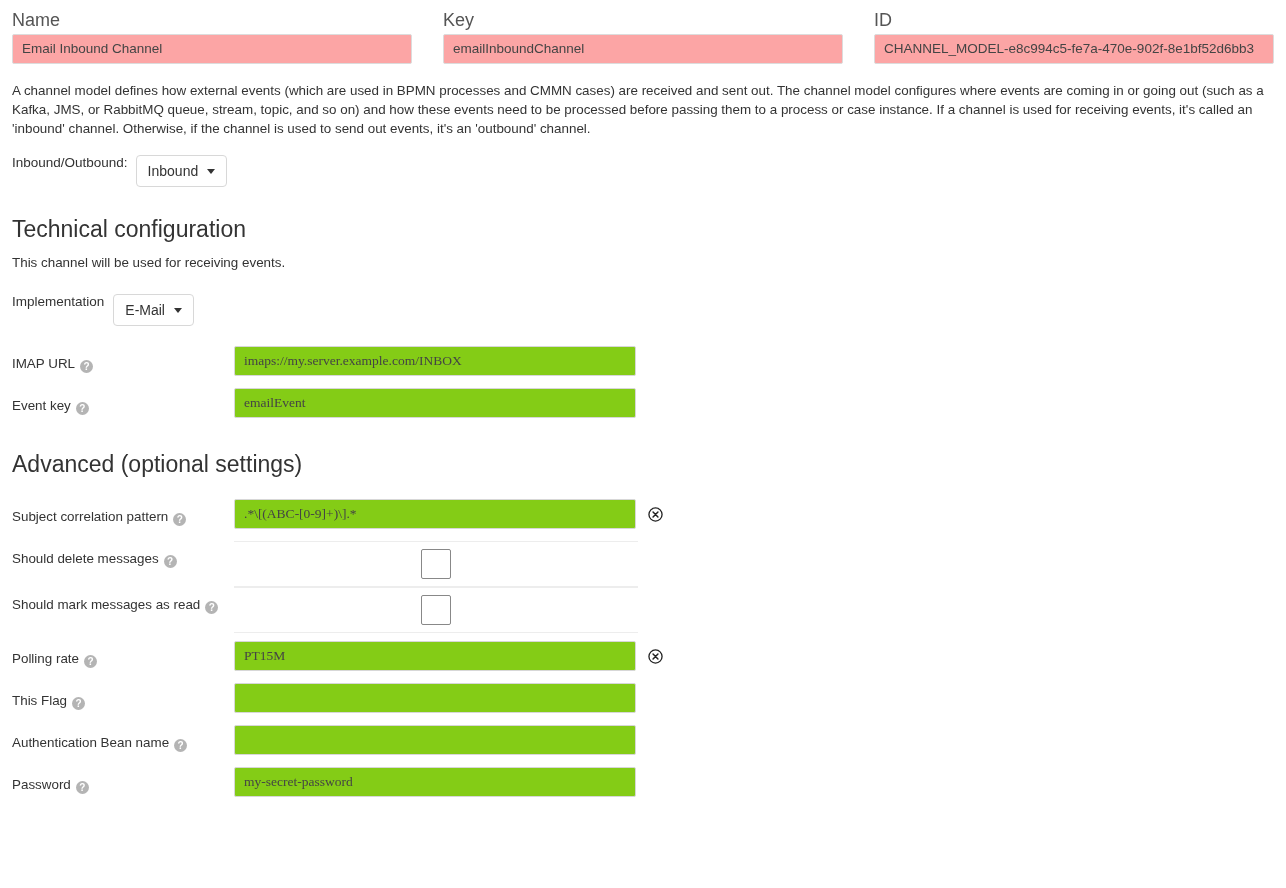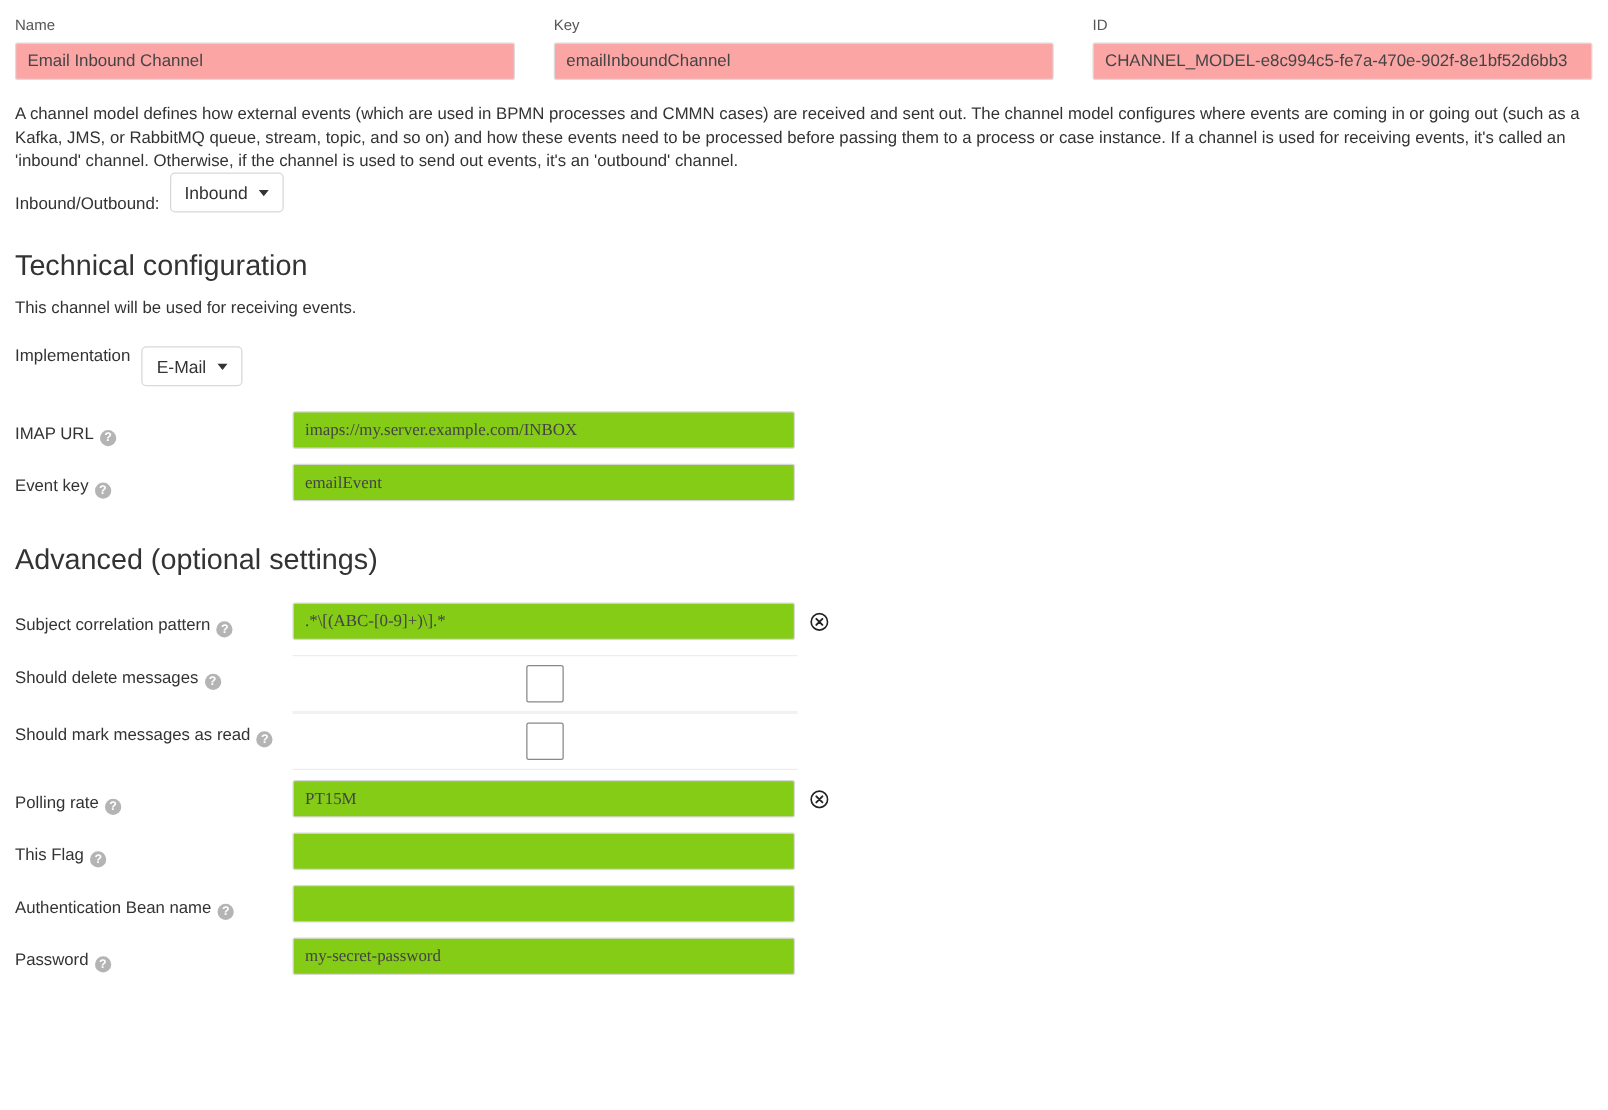--- a/index.html
+++ b/index.html
@@ -25,21 +25,21 @@
   }
 
   
   .top-row {
     display: flex;
     gap: 31px;
     padding-top: 12px;
   }
   .top-field { flex: 1 1 0; min-width: 0; }
   .top-field-label {
-    font-size: 12px;
+    font-size: 18px;
     color: #555555;
     line-height: 16px;
     margin-bottom: 6px;
   }
   .readonly-input {
     display: block;
     box-sizing: border-box;
     width: 100%;
     height: 30px;
     line-height: 28px;
@@ -59,22 +59,23 @@
     margin: 17px 0 0 0;
     font-size: 13.4px;
     line-height: 19px;
     color: #333333;
     max-width: 1262px;
   }
 
   
   .io-row {
     display: flex;
-    align-items: flex-end;
+    align-items: flex-start;
     gap: 8px;
+    margin-top: 17px;
   }
   .io-label {
     font-size: 13.5px;
     color: #333333;
   }
   .dropdown-btn {
     display: inline-flex;
     align-items: center;
     gap: 9px;
     box-sizing: border-box;

